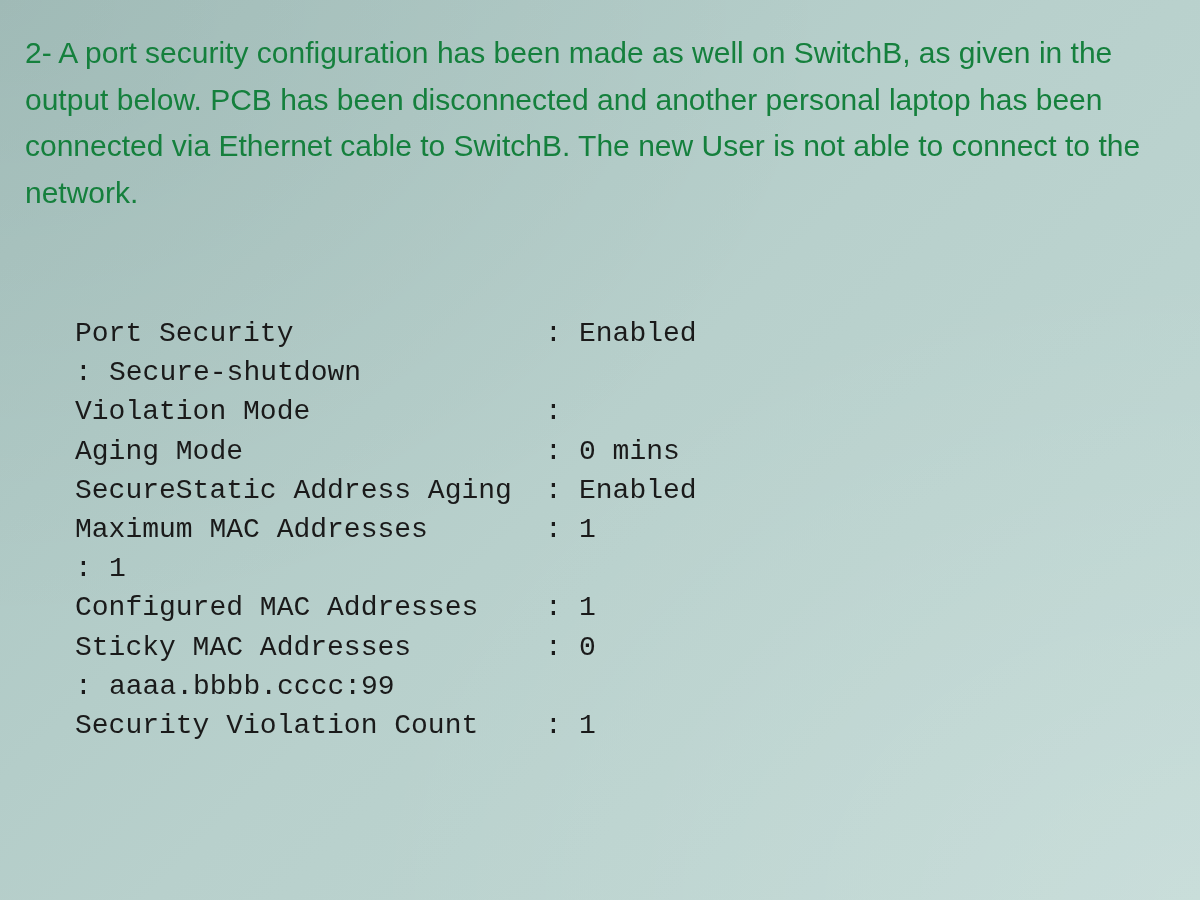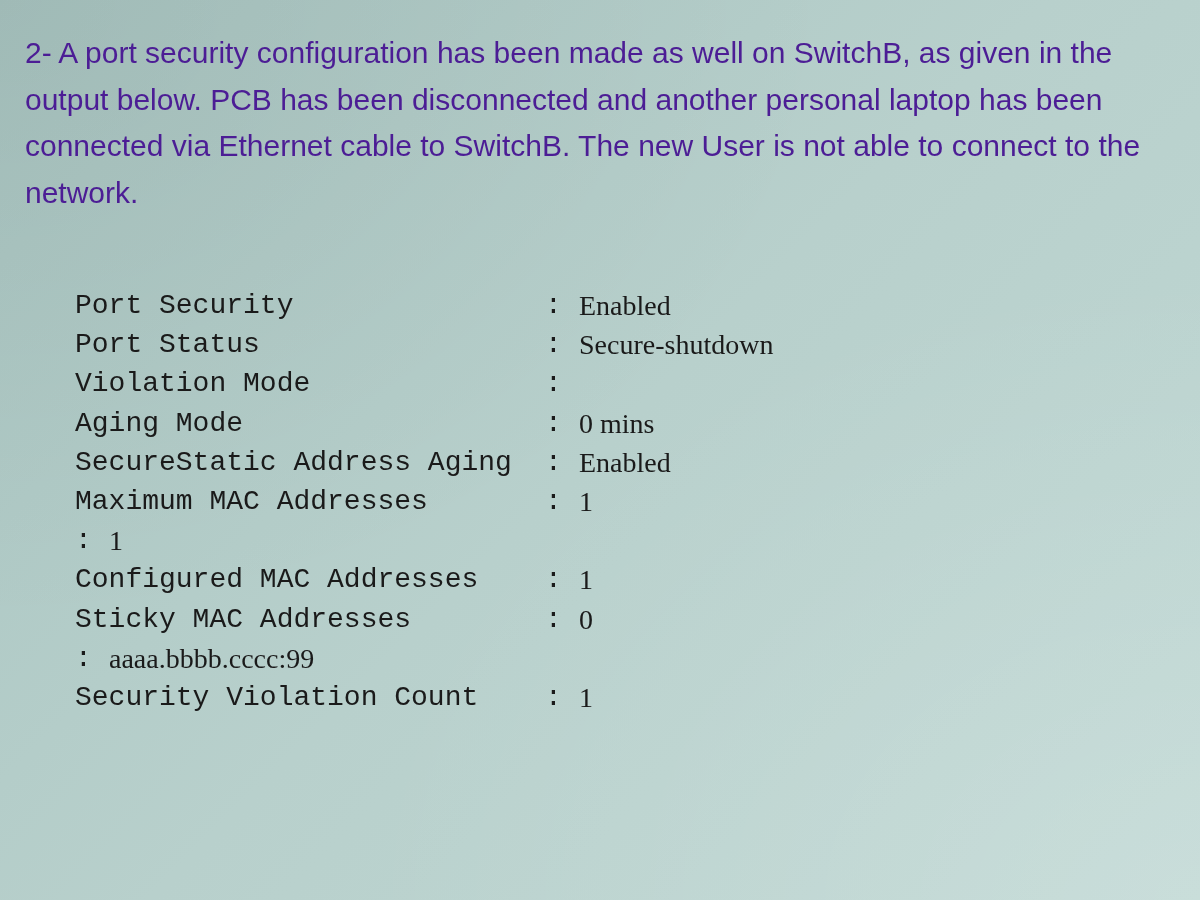--- a/index.html
+++ b/index.html
@@ -23,22 +23,22 @@
       left: 0;
       right: 0;
       bottom: 0;
       background: radial-gradient(ellipse at bottom right, rgba(255,255,255,0.15) 0%, transparent 50%),
                   radial-gradient(ellipse at top left, rgba(0,0,0,0.05) 0%, transparent 50%);
       pointer-events: none;
     }
     .question-text {
       font-size: 30px;
       line-height: 1.55;
-      color: #4c1d95;
-      margin-bottom: 70px;
+      color: #15803d;
+      margin-bottom: 98px;
       font-weight: 400;
       position: relative;
     }
     .output-block {
       padding-left: 50px;
       font-family: "Courier New", Courier, monospace;
       font-size: 28px;
       line-height: 1.4;
       color: #1a1a1a;
       position: relative;
@@ -50,36 +50,34 @@
       width: 470px;
       flex-shrink: 0;
       white-space: pre;
     }
     .output-colon {
       width: 34px;
       flex-shrink: 0;
     }
     .output-value {
       flex: 1;
-      font-family: Liberation Serif, serif;
     }
   </style>
 </head>
 <body>
 
 <div class="question-text">2- A port security configuration has been made as well on SwitchB, as given in the output below. PCB has been disconnected and another personal laptop has been connected via Ethernet cable to SwitchB. The new User is not able to connect to the network.</div>
 
 <div class="output-block">
   <div class="output-row">
     <span class="output-label">Port Security</span>
     <span class="output-colon">:</span>
     <span class="output-value">Enabled</span>
   </div>
   <div class="output-row">
-    <span class="output-label">Port Status</span>
     <span class="output-colon">:</span>
     <span class="output-value">Secure-shutdown</span>
   </div>
   <div class="output-row">
     <span class="output-label">Violation Mode</span>
     <span class="output-colon">:</span>
   </div>
   <div class="output-row">
     <span class="output-label">Aging Mode</span>
     <span class="output-colon">:</span>

